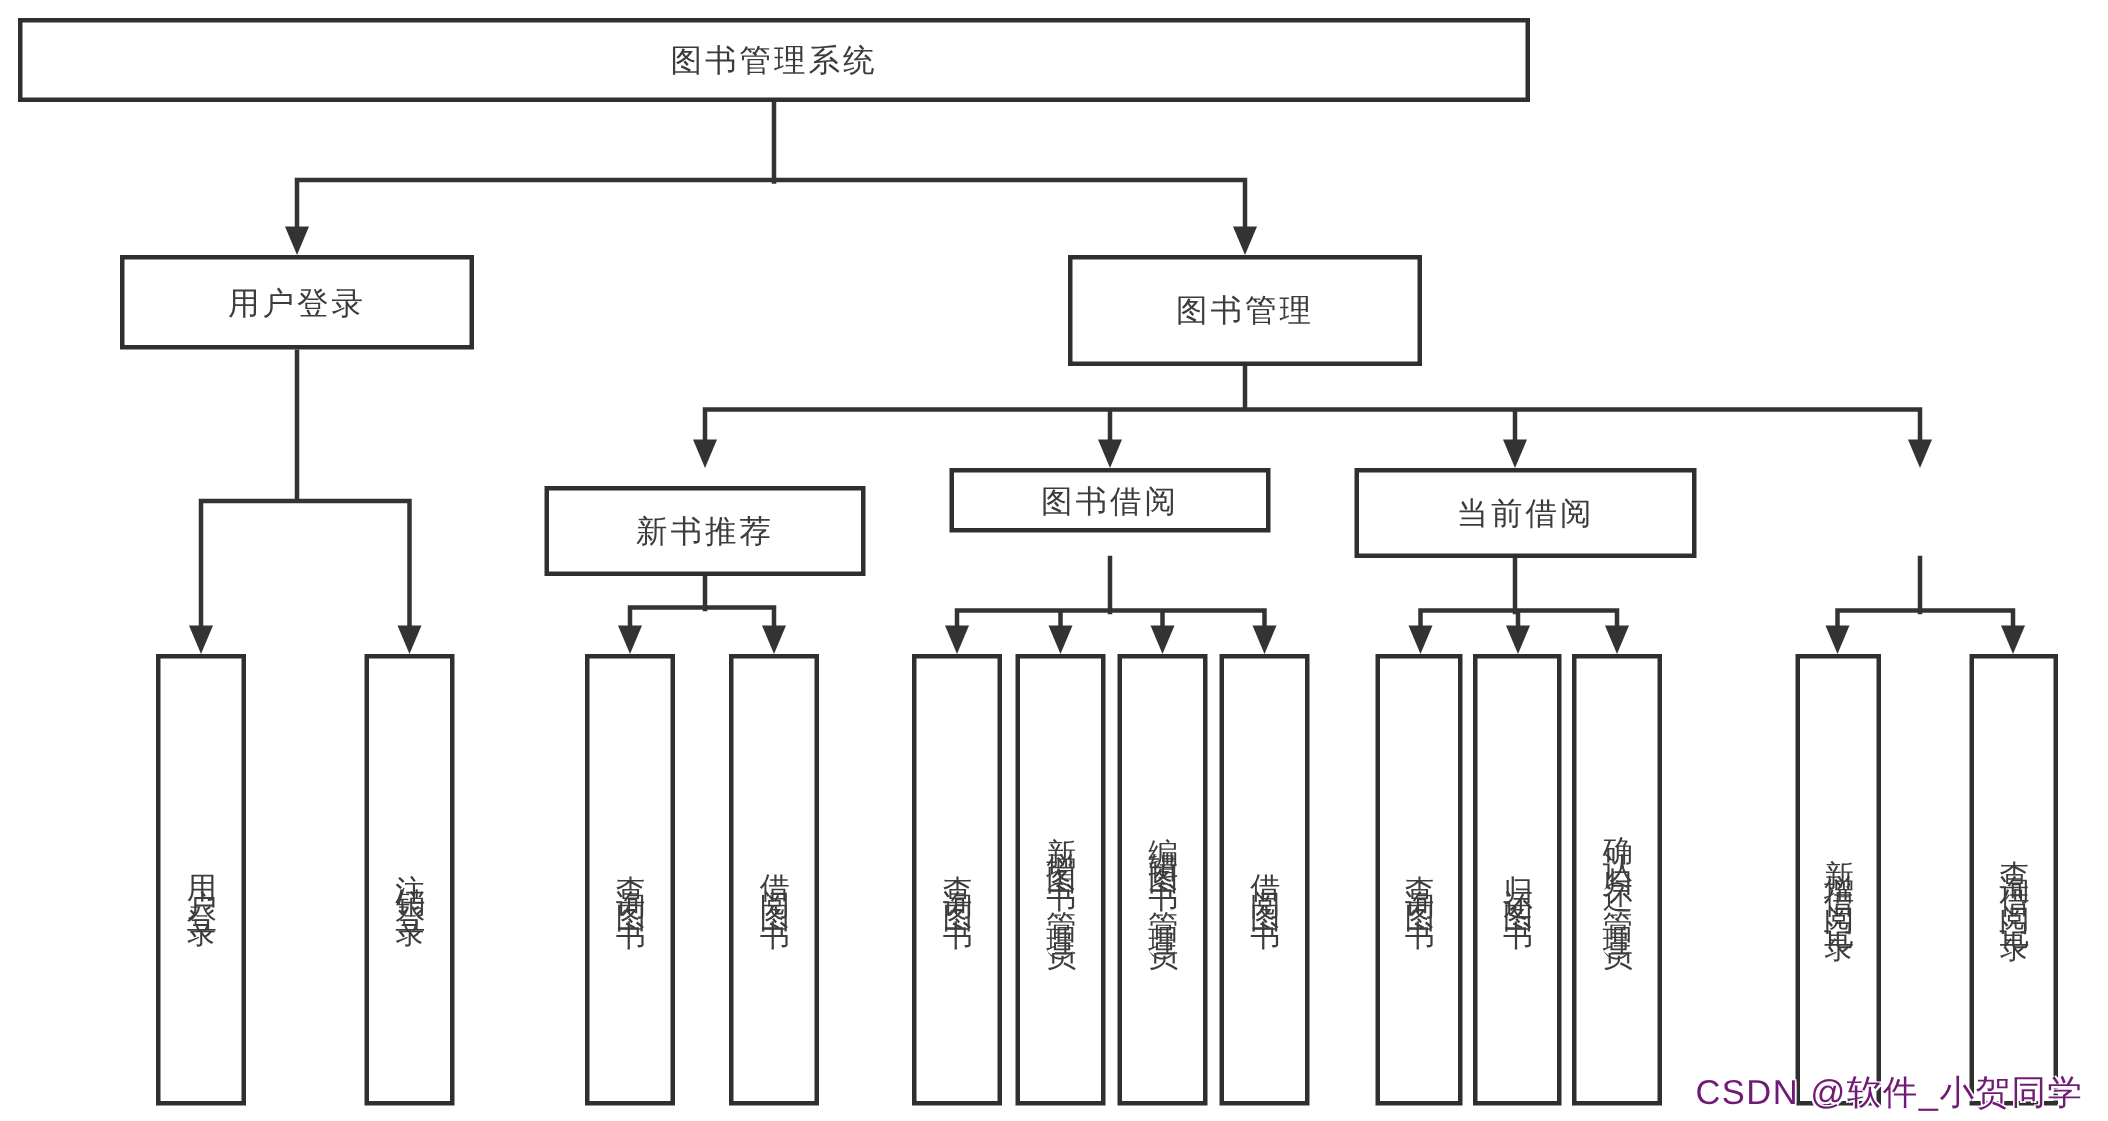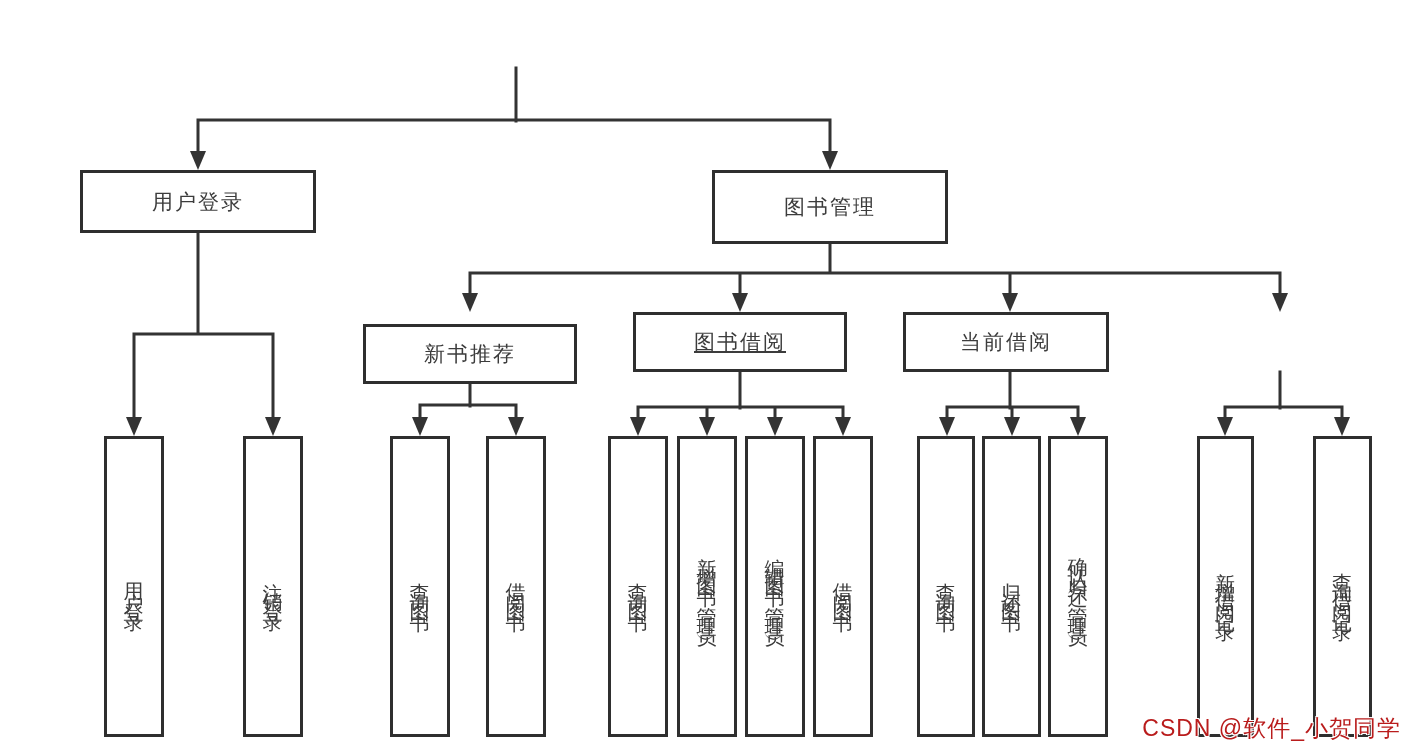--- a/index.html
+++ b/index.html
@@ -12,22 +12,22 @@
     position:absolute;box-sizing:border-box;background:#ffffff;
     border:3px solid #2f2f2f;display:flex;align-items:center;justify-content:center;
     color:#3c3c3c;z-index:2;
   }
   .hbox{font-size:21px;letter-spacing:2px;white-space:nowrap;}
   .vbox{
     writing-mode:vertical-rl;text-orientation:mixed;
     font-size:20px;letter-spacing:10px;line-height:1;
   }
   .watermark{
-    position:absolute;right:4px;bottom:3px;z-index:5;
-    font-size:23px;color:#b91c1c;letter-spacing:1px;white-space:nowrap;
+    position:absolute;right:16px;bottom:3px;z-index:5;
+    font-size:23px;color:#701a75;letter-spacing:1px;white-space:nowrap;
     text-shadow:-1px -1px 0 #fff,1px -1px 0 #fff,-1px 1px 0 #fff,1px 1px 0 #fff;
   }
 </style>
 </head>
 <body>
 
 <div class="stage">
 
   <svg class="wires" width="1405" height="747" viewBox="0 0 1405 747">
     <path fill="none" stroke="#333333" stroke-width="3" stroke-linecap="square" d="
@@ -55,27 +55,28 @@
       <polygon points="767,417 783,417 775,436"></polygon>
       <polygon points="835,417 851,417 843,436"></polygon>
       <polygon points="939,417 955,417 947,436"></polygon>
       <polygon points="1004,417 1020,417 1012,436"></polygon>
       <polygon points="1070,417 1086,417 1078,436"></polygon>
       <polygon points="1217,417 1233,417 1225,436"></polygon>
       <polygon points="1334,417 1350,417 1342,436"></polygon>
     </g>
   </svg>
 
+  <div class="node hbox" style="left:12px;top:12px;width:1008px;height:56px;">图书管理系统</div>
 
   <div class="node hbox" style="left:80px;top:170px;width:236px;height:63px;">用户登录</div>
   <div class="node hbox" style="left:712px;top:170px;width:236px;height:74px;font-family:Liberation Mono, monospace;">图书管理</div>
 
   <div class="node hbox" style="left:363px;top:312px;width:214px;height:60px;margin-top:12px;">新书推荐</div>
-  <div class="node hbox" style="left:633px;top:312px;width:214px;height:60px;text-decoration:underline;">图书借阅</div>
-  <div class="node hbox" style="left:903px;top:312px;width:206px;height:60px;">当前借阅</div>
+  <div class="node hbox" style="left:633px;top:312px;width:214px;height:43px;">图书借阅</div>
+  <div class="node hbox" style="left:903px;top:312px;width:228px;height:60px;">当前借阅</div>
 
   <div class="node vbox" style="left:104px;top:436px;width:60px;height:301px;">用户登录</div>
   <div class="node vbox" style="left:243px;top:436px;width:60px;height:301px;">注销登录</div>
 
   <div class="node vbox" style="left:390px;top:436px;width:60px;height:301px;">查询图书</div>
   <div class="node vbox" style="left:486px;top:436px;width:60px;height:301px;">借阅图书</div>
 
   <div class="node vbox" style="left:608px;top:436px;width:60px;height:301px;">查询图书</div>
   <div class="node vbox" style="left:677px;top:436px;width:60px;height:301px;">新增图书（管理员）</div>
   <div class="node vbox" style="left:745px;top:436px;width:60px;height:301px;">编辑图书（管理员）</div>

